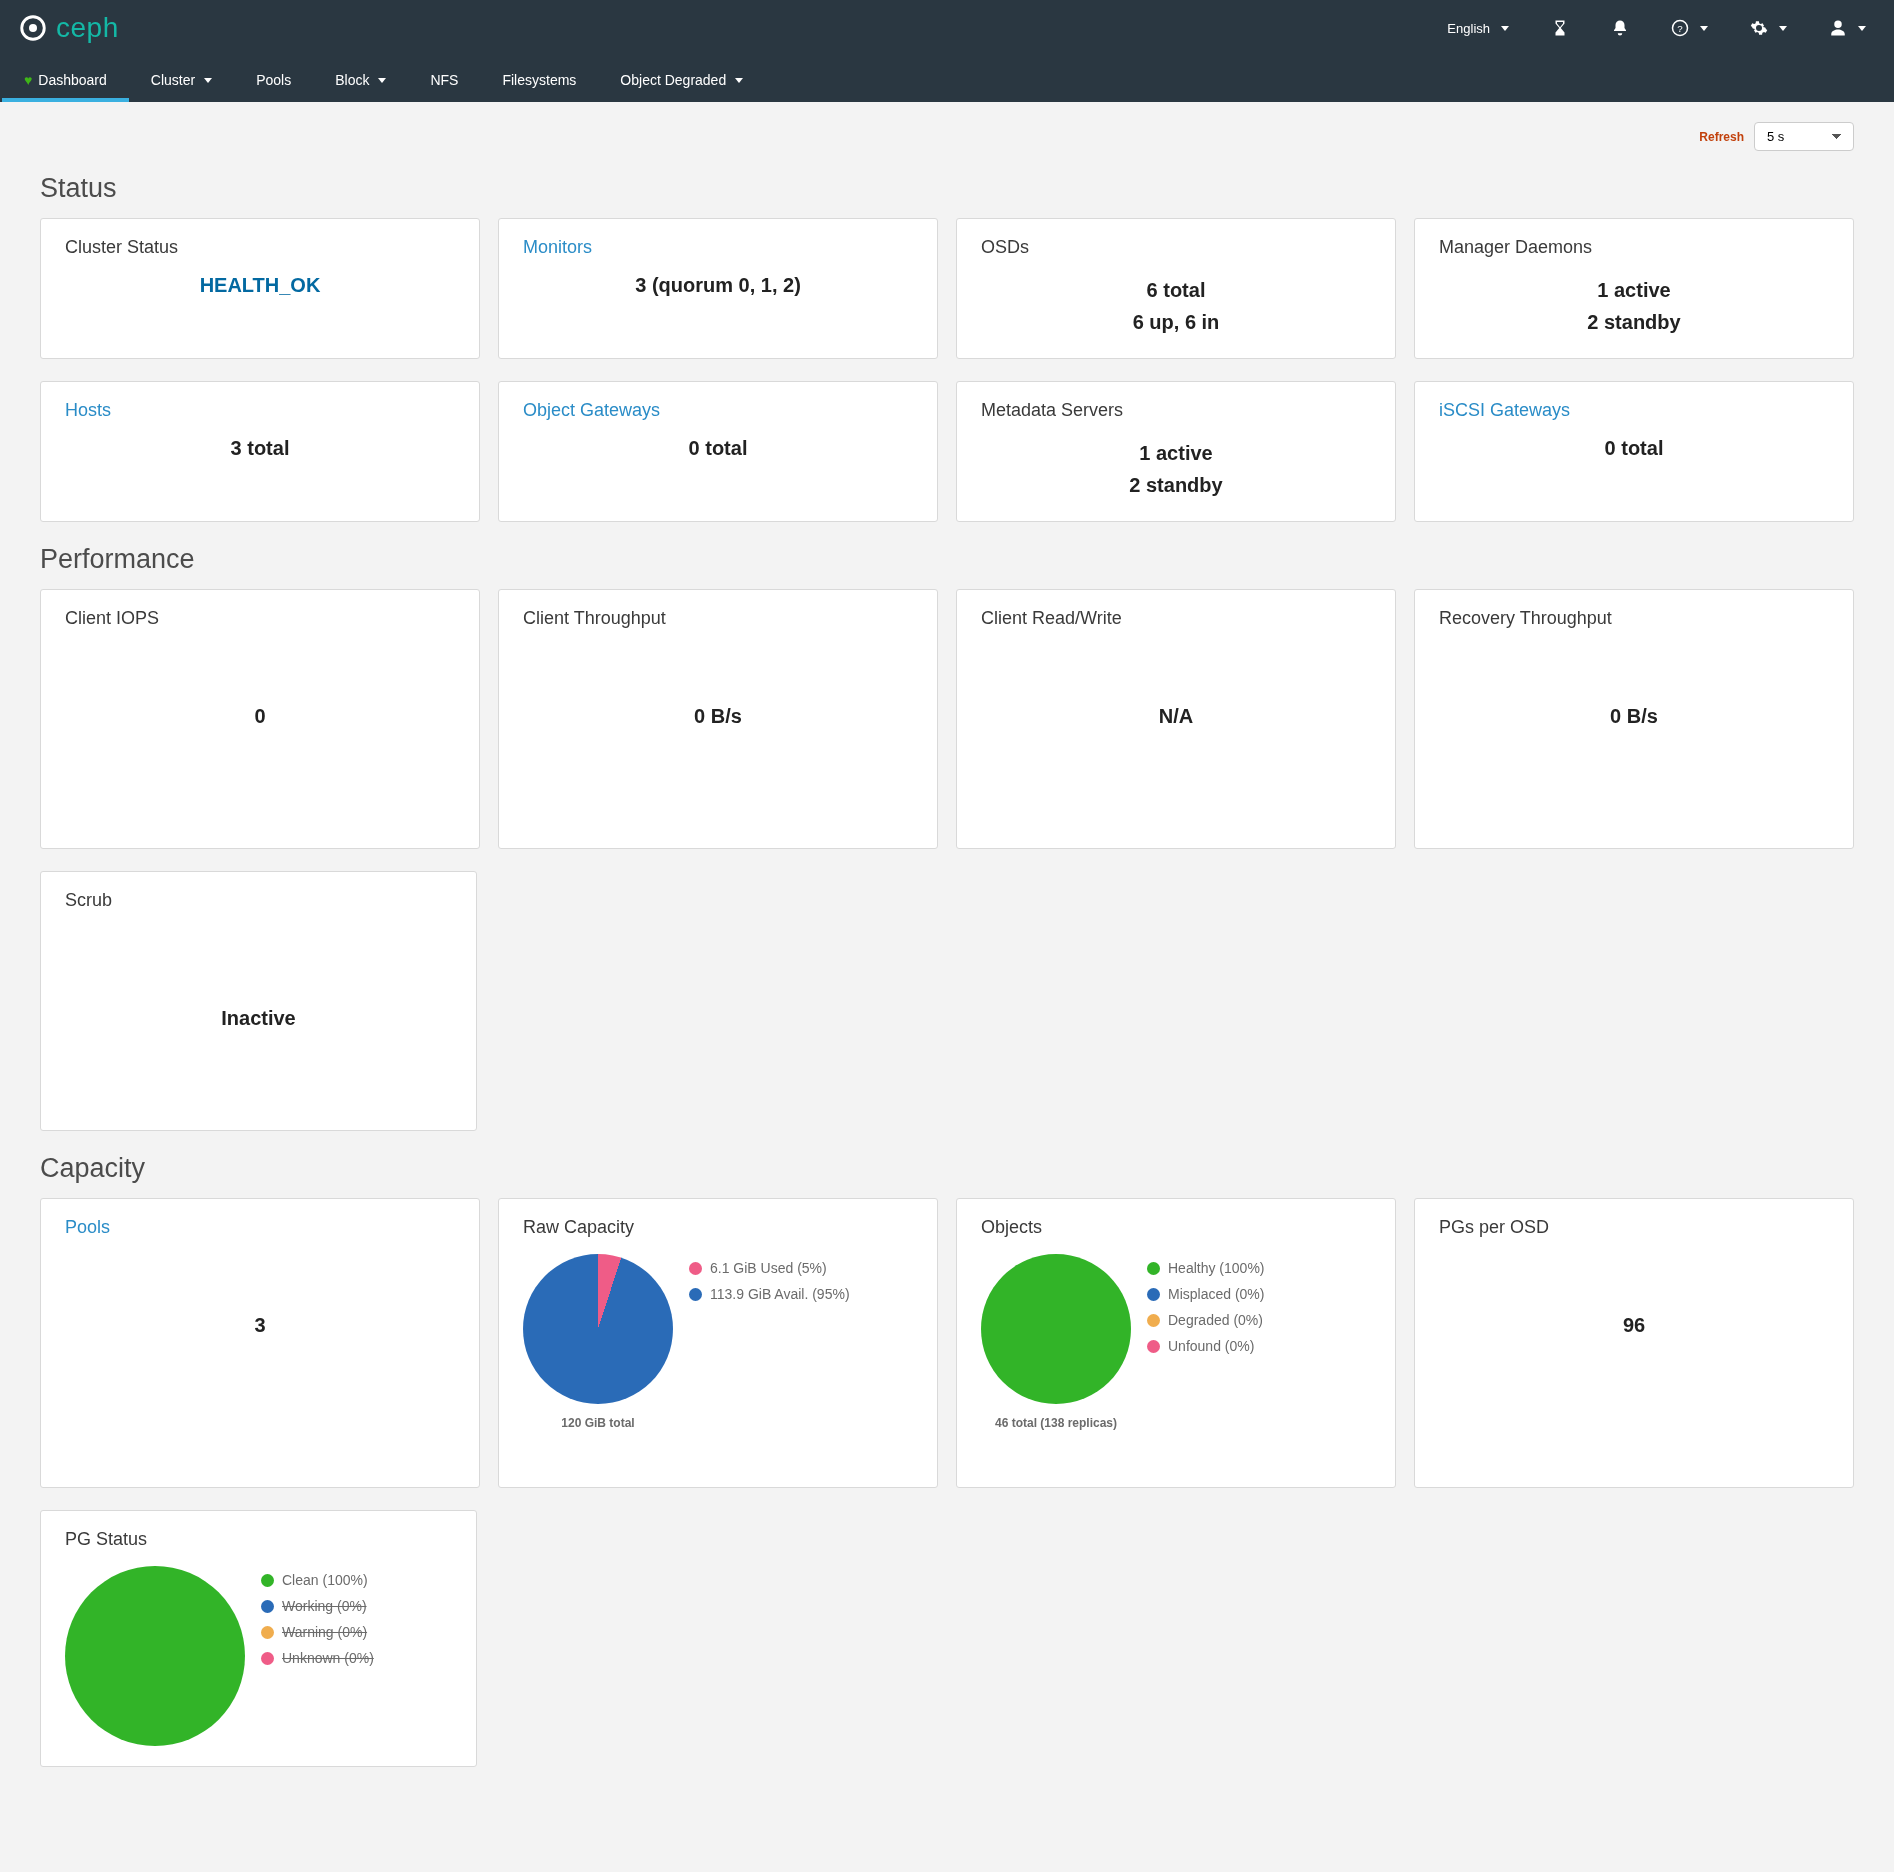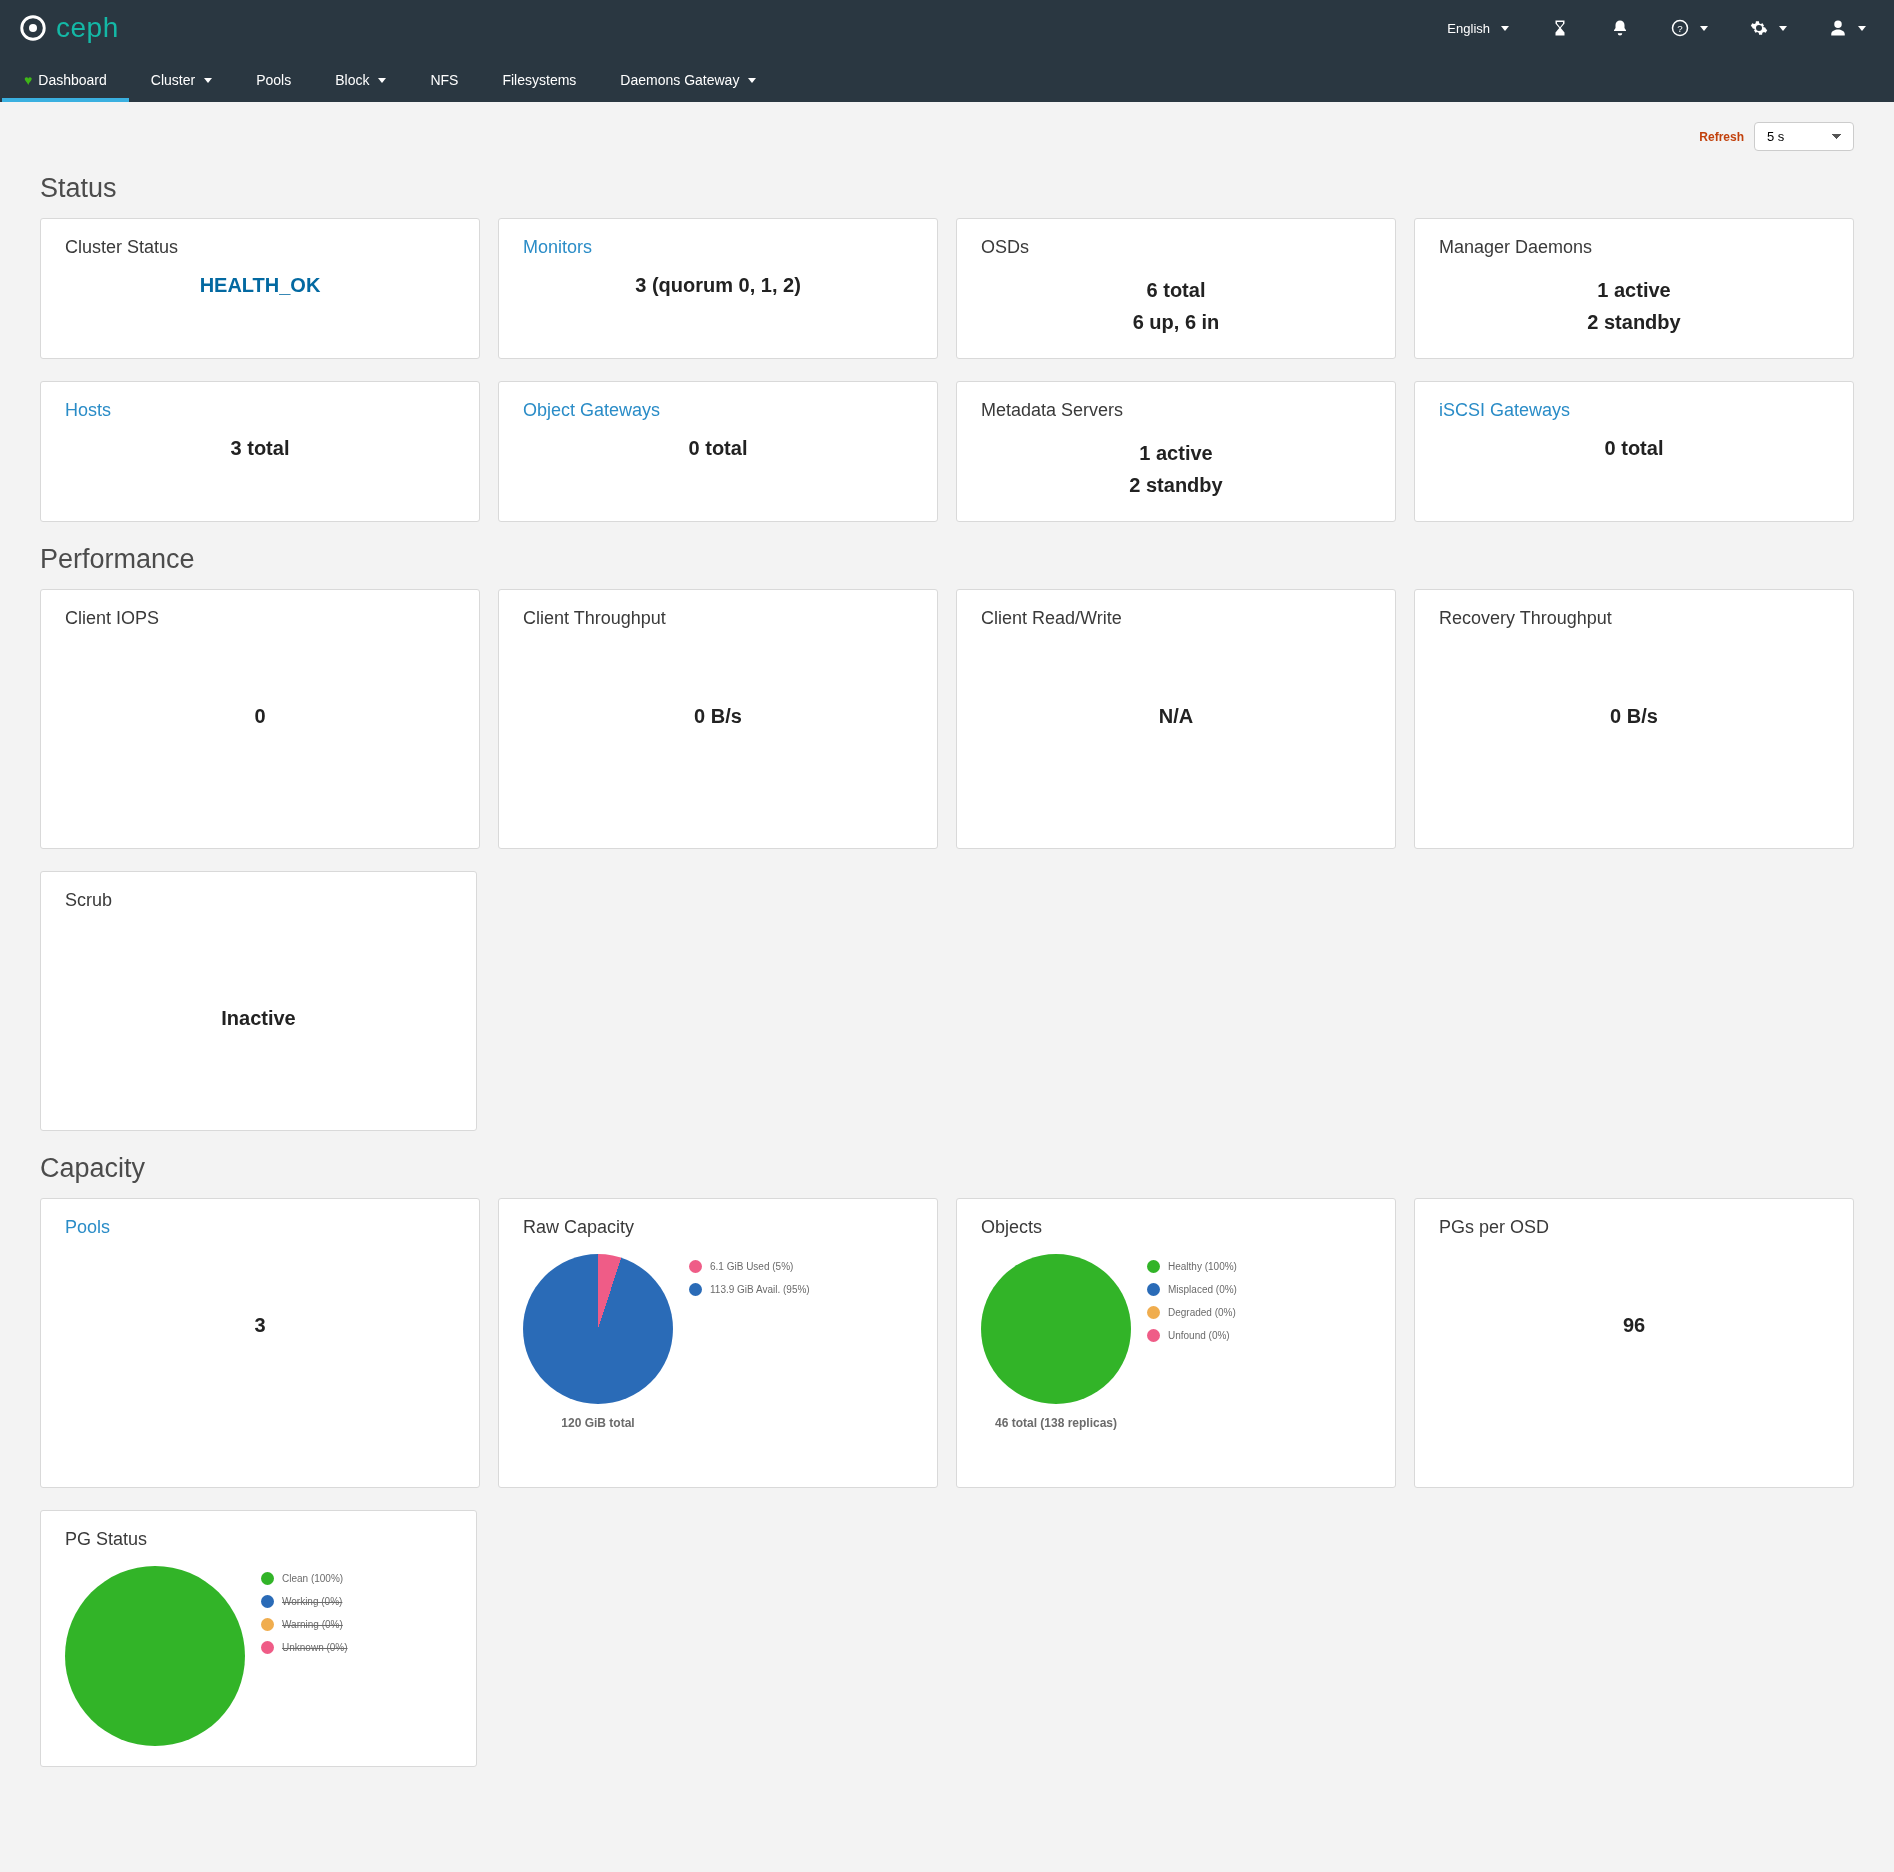--- a/index.html
+++ b/index.html
@@ -89,21 +89,21 @@
   }
   .card-center.big{font-size:20px;}
   .health-ok{color:#0369a1;font-size:20px;font-weight:700;text-align:center;}
 
   .tall .card-center{padding:60px 0;}
   .scrub .card-center{padding:80px 0;}
 
   
   .chart-row{display:flex;align-items:flex-start;gap:16px;margin-top:4px;}
   .pie{width:150px;height:150px;border-radius:50%;}
-  .legend{font-size:10px;color:#6b6b6b;display:flex;flex-direction:column;gap:10px;margin-top:6px;}
+  .legend{font-size:14px;color:#6b6b6b;display:flex;flex-direction:column;gap:10px;margin-top:6px;}
   .legend .row{display:flex;align-items:center;gap:8px;}
   .dot{width:13px;height:13px;border-radius:50%;display:inline-block;flex:none;}
   .strike{text-decoration:line-through;}
   .chart-caption{font-size:12px;color:#6b6b6b;text-align:center;margin-top:12px;font-weight:600;}
   
   .pie.raw{background:conic-gradient(var(--pink) 0 18deg, var(--blue) 18deg 360deg);}
   .pie.green-full{background:var(--green);}
   .caption-wrap{width:150px;}
 
   
@@ -180,21 +180,21 @@
       <span>Block</span>
         <span class="caret"></span>
     </div>
     <div class="nav-item">
       <span>NFS</span>
     </div>
     <div class="nav-item">
       <span>Filesystems</span>
     </div>
     <div class="nav-item">
-      <span>Daemons Gateway</span>
+      <span>Object Degraded</span>
         <span class="caret"></span>
     </div>
   </div>
 </div>
 
 <div class="page">
 
   <div class="refresh-row">
     <span class="refresh-label">Refresh</span>
     <select class="refresh">

